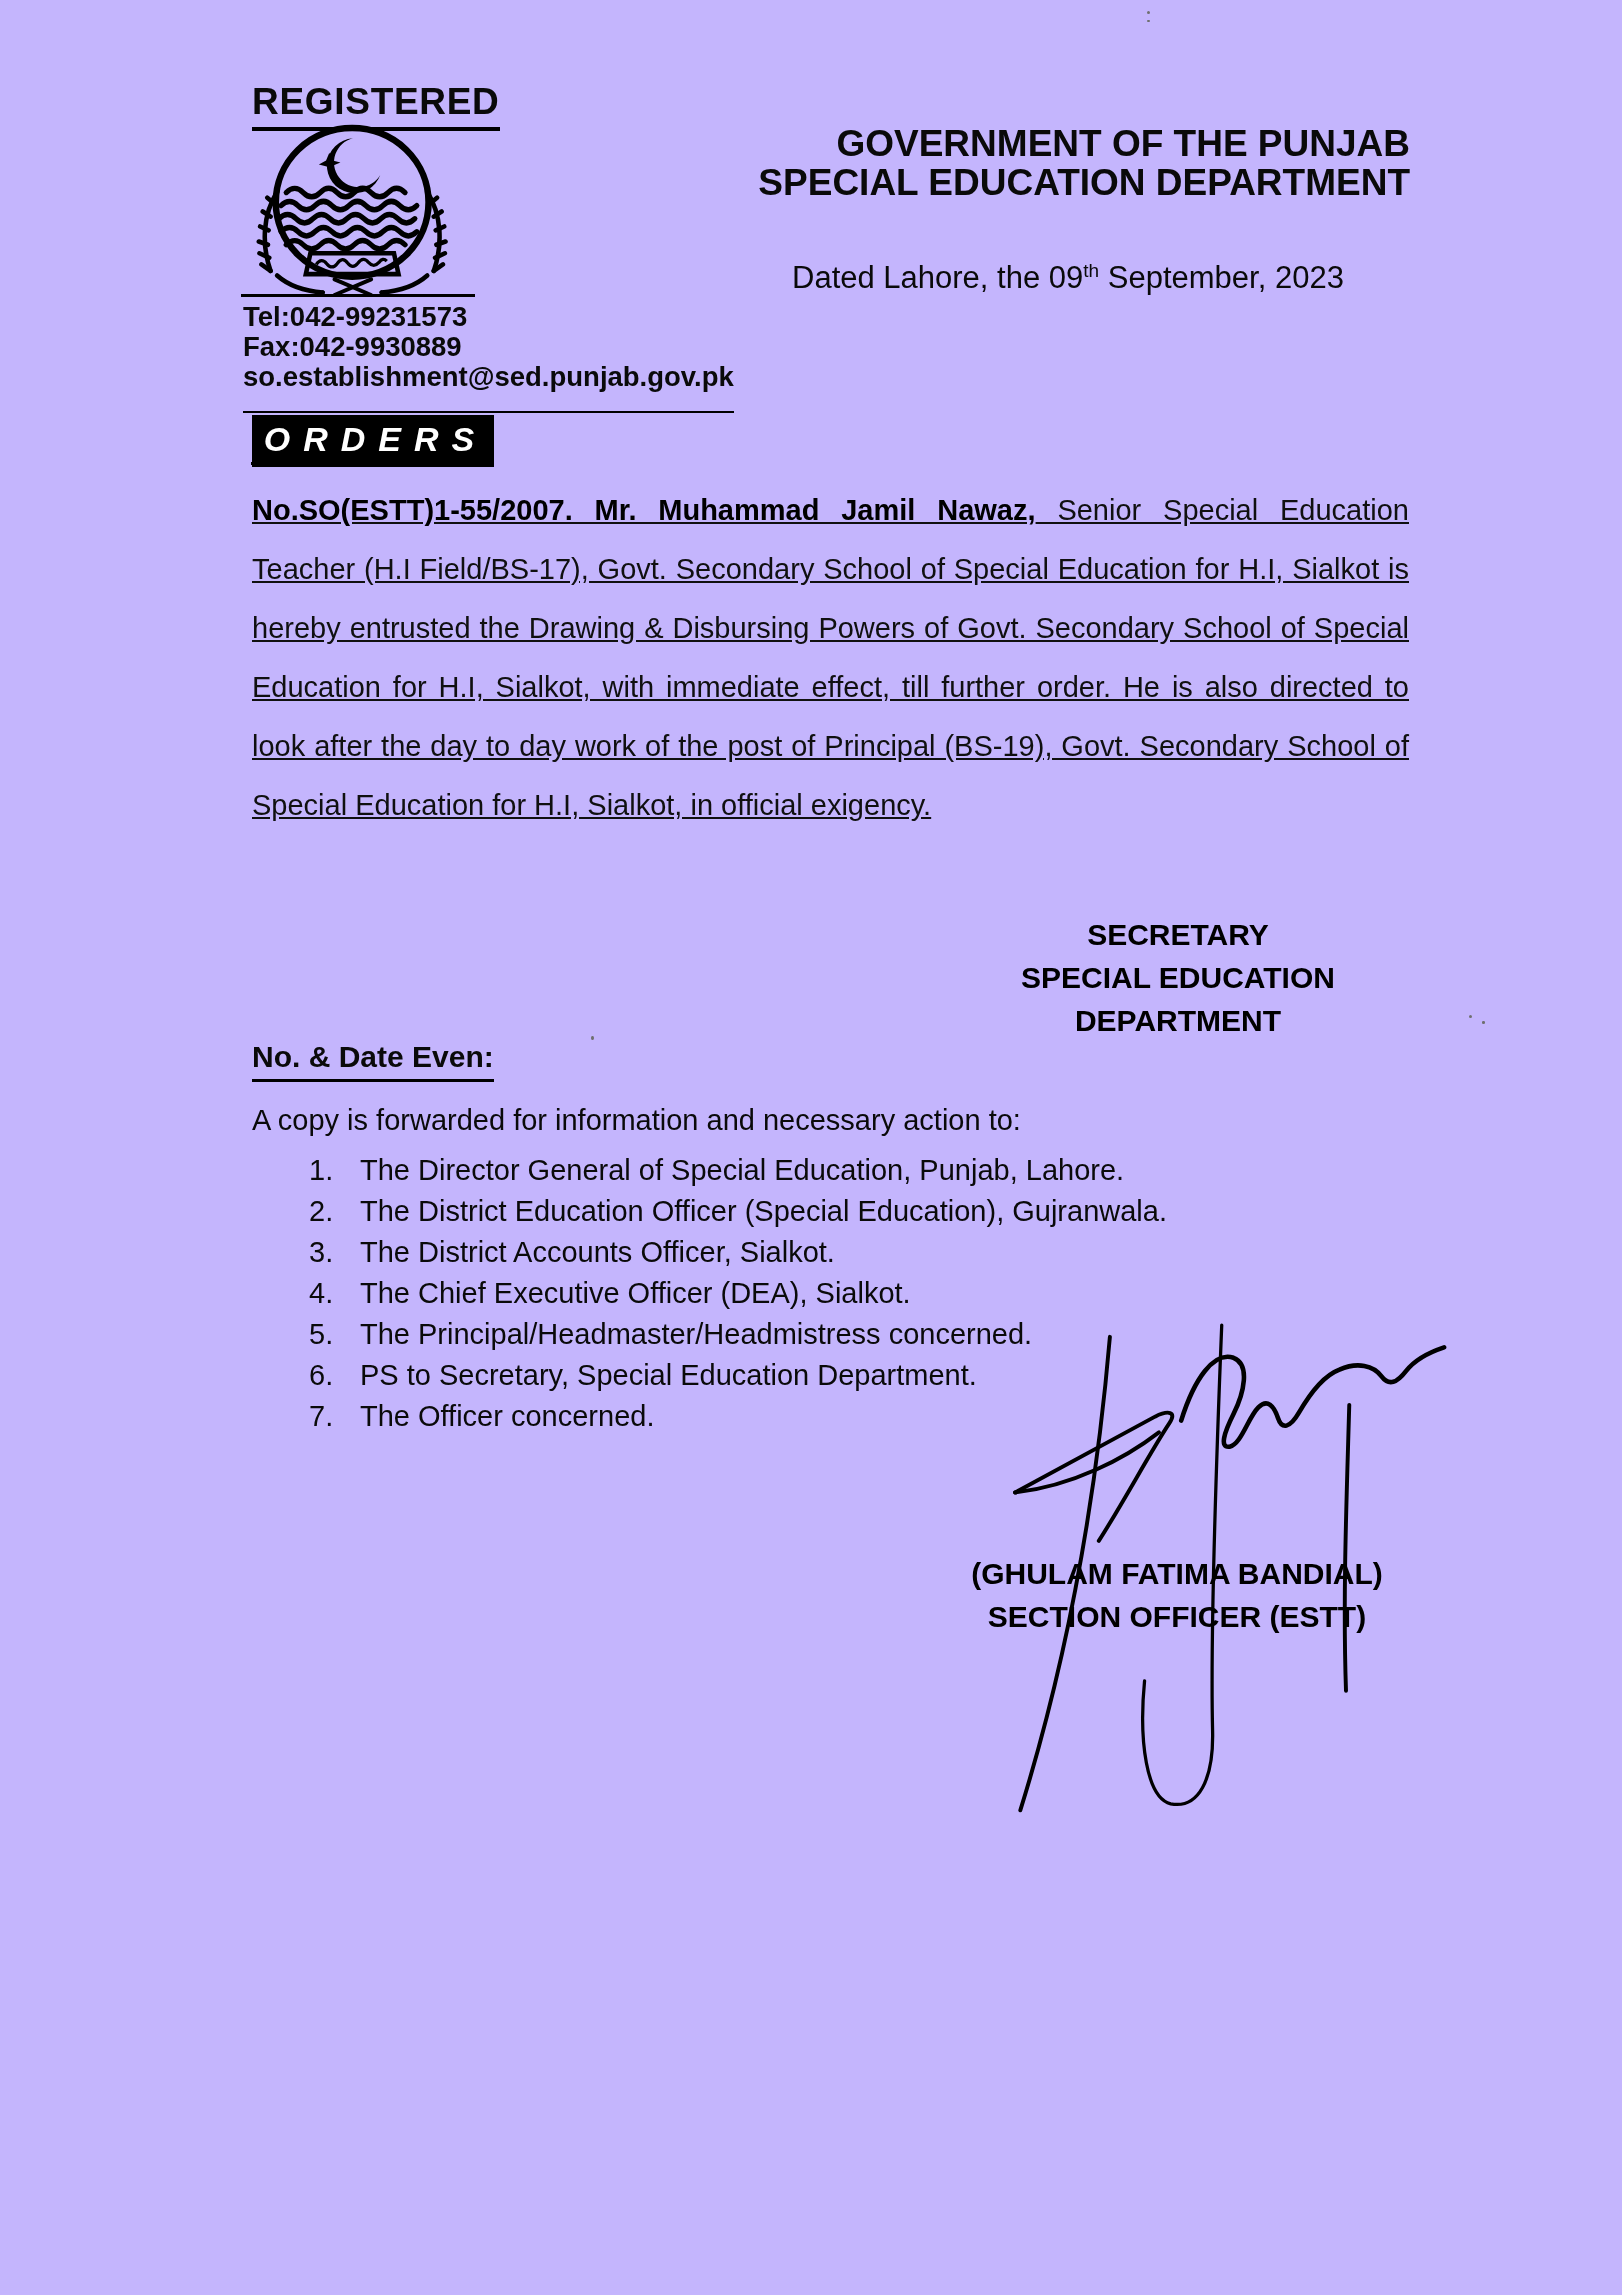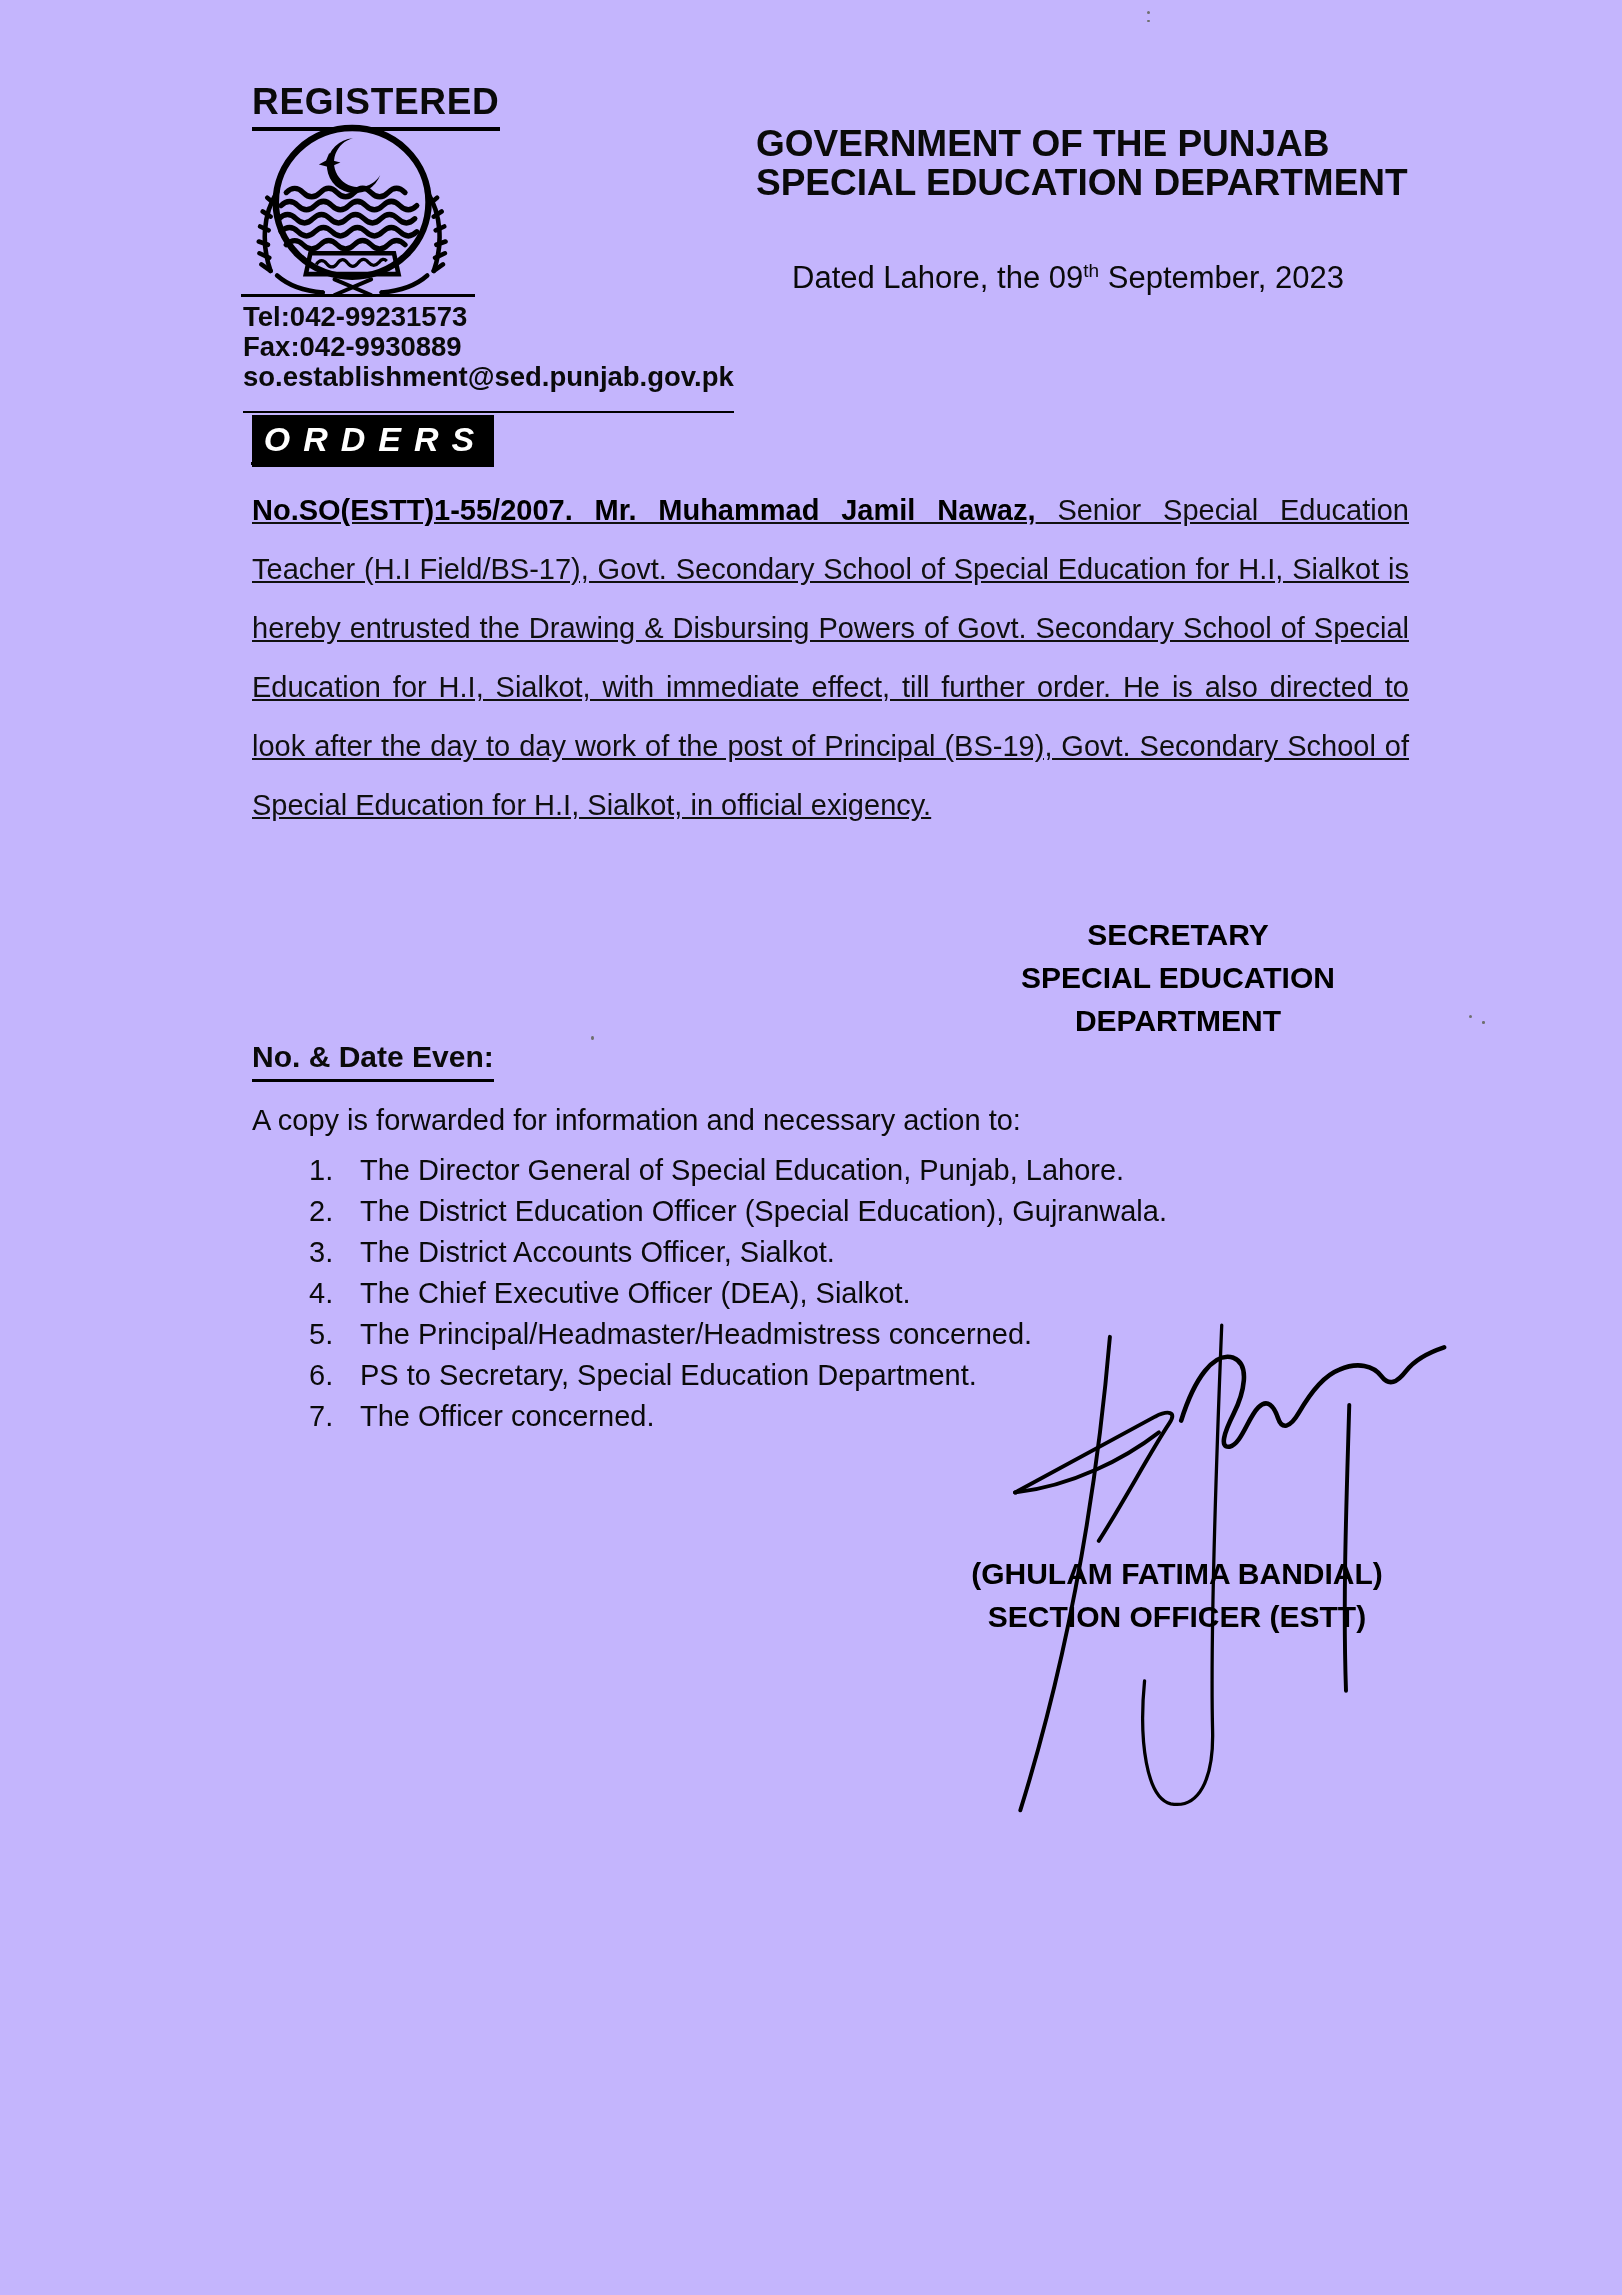--- a/index.html
+++ b/index.html
@@ -19,21 +19,21 @@
     font-size:37px;font-weight:bold;letter-spacing:0.7px;
     border-bottom:4.6px solid #000;padding-bottom:3.9px;
   }
   .emblem{left:243px;top:124px;}
   .contact-rule{left:241px;top:294px;width:234px;height:3.3px;background:#000;}
   .contact{left:243px;top:302px;font-size:27.5px;font-weight:bold;line-height:30px;}
   .contact .row{margin-bottom:0;}
   .email{display:inline-block;border-bottom:2.6px solid #000;padding-bottom:19px;}
 
   
-  .org-block{left:756px;top:124px;width:654px;text-align:left;}
+  .org-block{left:756px;top:124px;width:654px;text-align:right;}
   .org-line{font-size:37px;font-weight:bold;line-height:39px;letter-spacing:0px;}
   .org-address{font-size:29px;line-height:34px;margin-top:1.3px;}
   .date-line{left:792px;top:260px;font-size:31px;}
   .date-line sup{font-size:19px;}
 
   
   .orders-box{
     left:252px;top:415px;
     background:#000;color:#fff;
     font-size:34px;font-weight:bold;font-style:italic;

